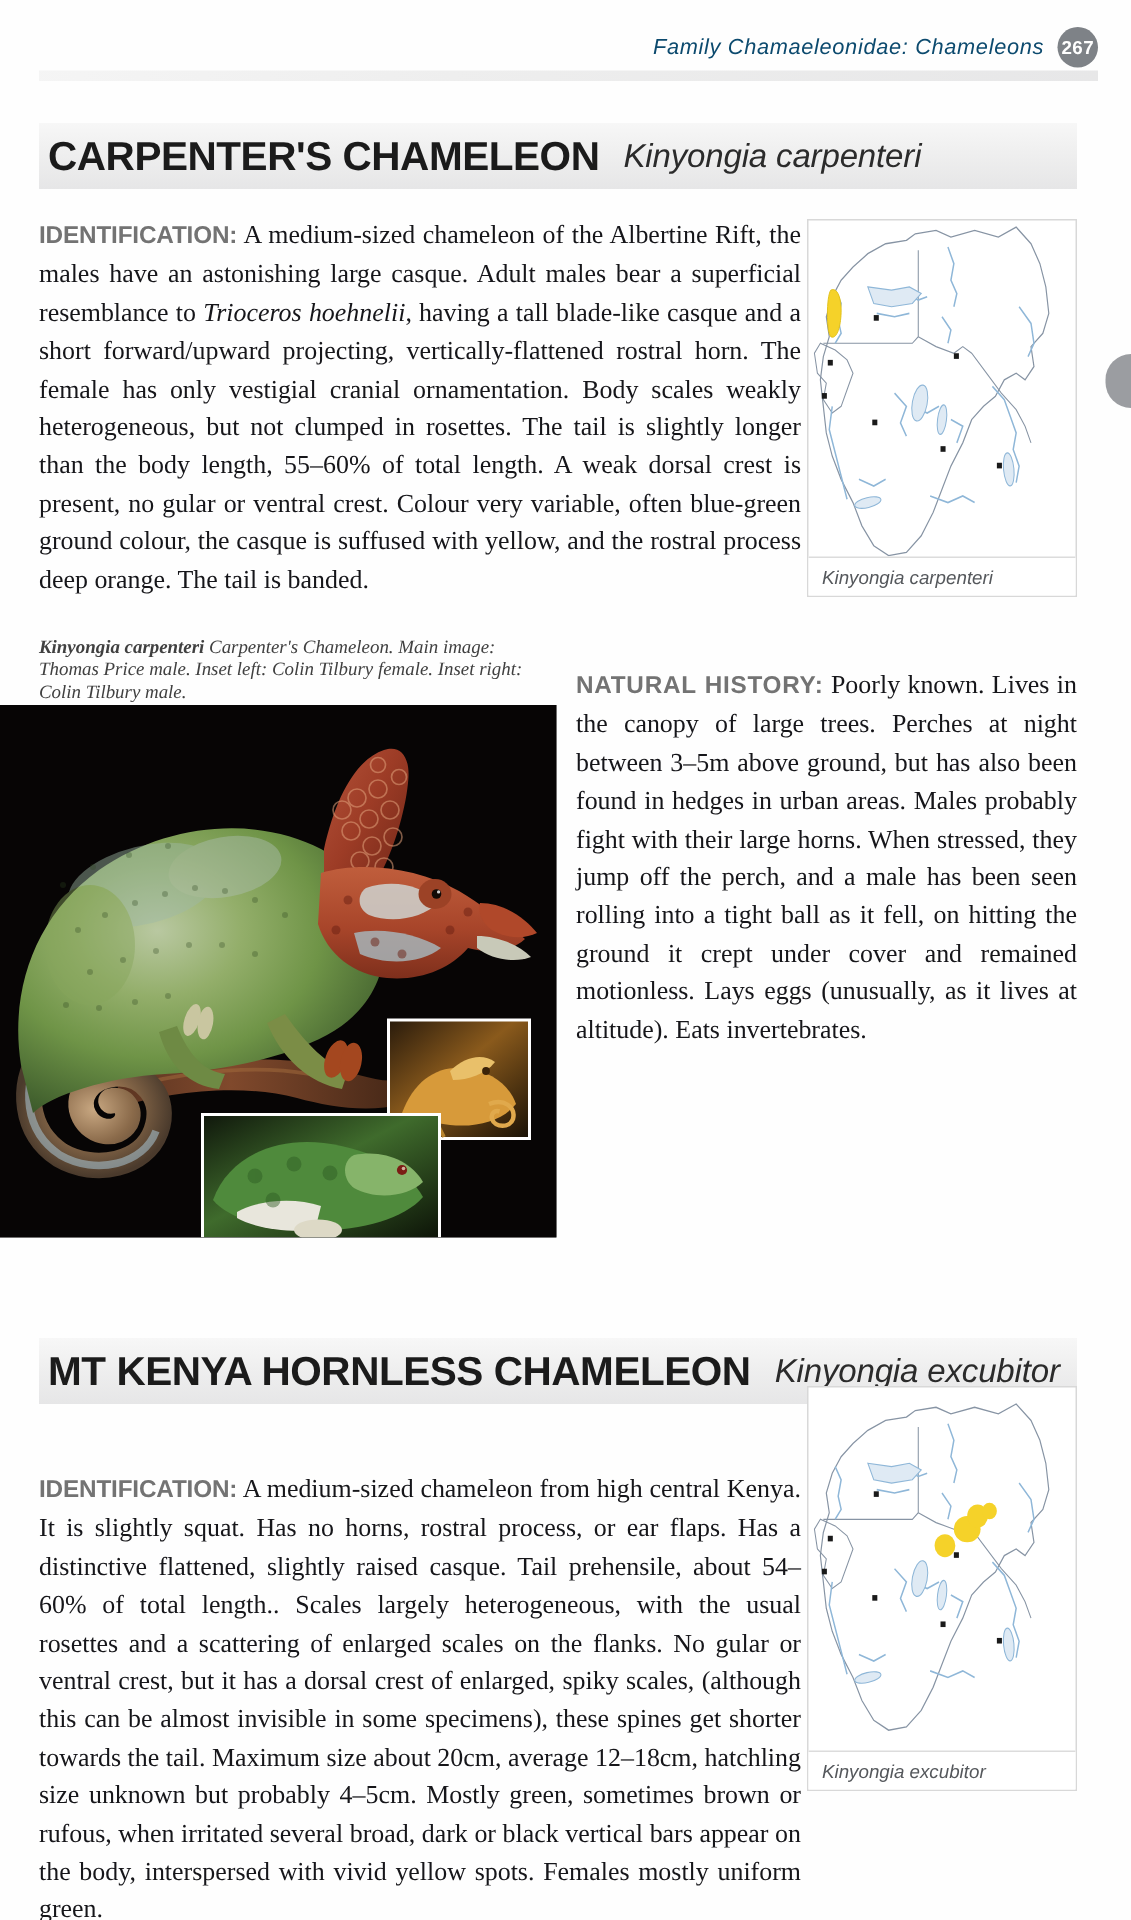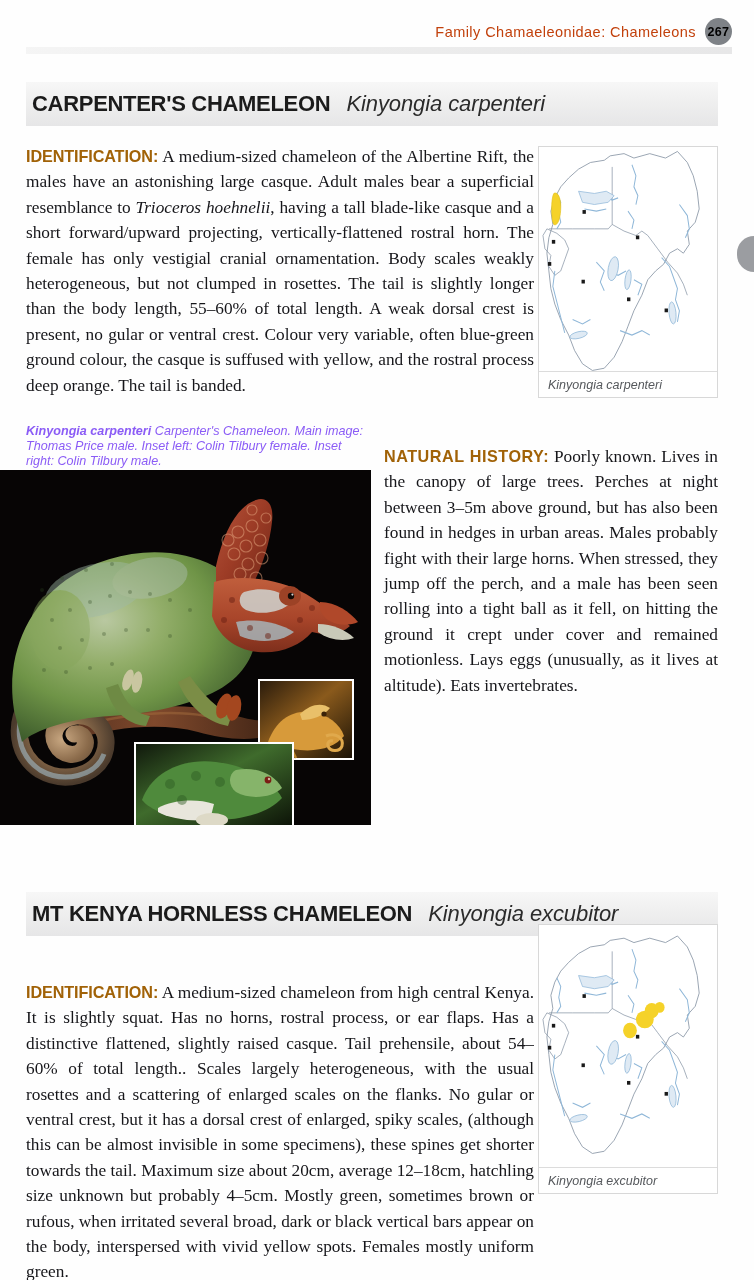--- a/index.html
+++ b/index.html
@@ -23,31 +23,32 @@
   .running-head {
     position: absolute;
     top: 18px;
     right: 22px;
     display: flex;
     align-items: center;
     gap: 9px;
   }
   .running-head-text {
     font-family: "Liberation Sans", sans-serif;
+    font-style: italic;
     font-size: 14.5px;
     letter-spacing: 0.45px;
-    color: #c2410c;
+    color: #0c4a6e;
     white-space: nowrap;
   }
   .folio {
     width: 27px;
     height: 27px;
     border-radius: 50%;
     background: #7e8287;
-    color: #000000;
+    color: #ffffff;
     font-family: "Liberation Sans", sans-serif;
     font-weight: bold;
     font-size: 12.5px;
     display: flex;
     align-items: center;
     justify-content: center;
     letter-spacing: 0.3px;
   }
   .head-rule {
     position: absolute;
@@ -67,21 +68,21 @@
     height: 44px;
     background: linear-gradient(to bottom, #f7f7f7 0%, #efefef 45%, #e6e6e7 100%);
     display: flex;
     align-items: center;
     padding-left: 6px;
     box-sizing: border-box;
   }
   .species-band .common {
     font-family: "Liberation Sans", sans-serif;
     font-weight: bold;
-    font-size: 22px;
+    font-size: 27px;
     letter-spacing: -0.3px;
     color: #1b1b1b;
     white-space: nowrap;
   }
   .species-band .latin {
     font-family: "Liberation Sans", sans-serif;
     font-style: italic;
     font-size: 22px;
     color: #2b2b2b;
     margin-left: 16px;
@@ -99,21 +100,21 @@
     text-justify: inter-word;
     hyphens: manual;
   }
   .body-col p { margin: 0 0 14px 0; }
   .body-col p:last-child { margin-bottom: 0; }
   .sec-label {
     font-family: "Liberation Sans", sans-serif;
     font-weight: bold;
     font-size: 16.2px;
     letter-spacing: -0.1px;
-    color: #a16207;
+    color: #737373;
   }
   .sp-wide { letter-spacing: 0.5px; }
   em { font-style: italic; }
 
   
   .map-box {
     position: absolute;
     background: #ffffff;
     border: 1px solid #d8d8d8;
     box-sizing: border-box;
@@ -141,26 +142,26 @@
     color: #55585c;
     background: #ffffff;
   }
 
   
   .photo-caption {
     position: absolute;
     left: 26px;
     top: 424px;
     width: 345px;
-    font-family: Liberation Sans, sans-serif;
+    font-family: Liberation Serif, serif;
     font-style: italic;
     font-weight: normal;
     font-size: 12.6px;
     line-height: 15.2px;
-    color: #8b5cf6;
+    color: #404040;
   }
   .photo-caption b { font-weight: bold; font-style: italic; }
   .photo-frame {
     position: absolute;
     left: 0;
     top: 470px;
     width: 371px;
     height: 355px;
     background: #060404;
     overflow: hidden;

